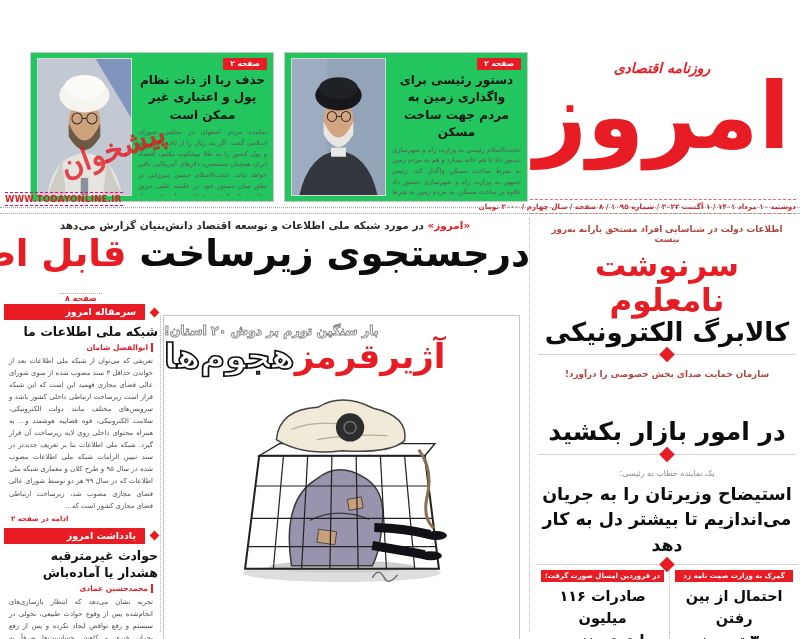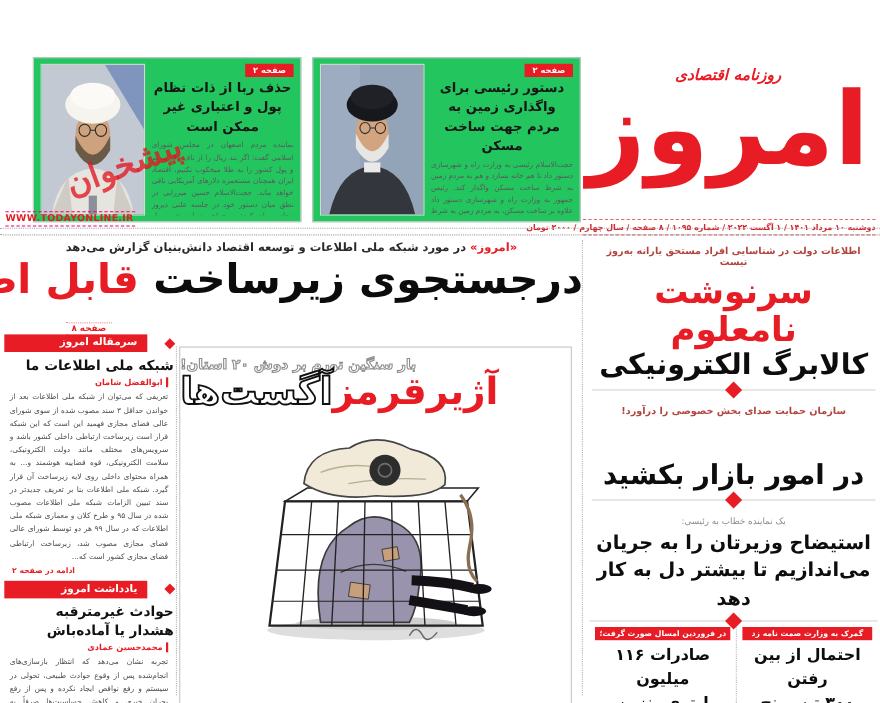--- a/index.html
+++ b/index.html
@@ -41,21 +41,21 @@
   .lead .kicker { font-size:10.5px; font-weight:bold; color:#2a2a2a; }
   .lead .kicker .brand { color:#e81c24; }
   .lead .title { margin-top:3px; font-weight:bold; font-size:37px; line-height:1.08; letter-spacing:-1px; white-space:nowrap; direction:rtl; }
   .lead .t-black { color:#0c0c0c; }
   .lead .t-red { color:#e81c24; }
   .lead-tag { position:absolute; top:293px; left:60px; color:#e81c24; font-size:8px; font-weight:bold;
               border-top:1px dotted #e89; border-bottom:1px dotted #e89; padding:0 5px 1px; }
 
   
   .left-col { position:absolute; top:304px; left:2px; width:158px; }
-  .section-bar { display:flex; align-items:center; gap:17px; direction:rtl; margin:0 2px 3px; }
+  .section-bar { display:flex; align-items:center; gap:6px; direction:rtl; margin:0 2px 3px; }
   .section-bar .dmk { width:7px; height:7px; background:#e81c24; transform:rotate(45deg); flex:0 0 auto; }
   .section-bar .bar { background:#e81c24; color:#fff; font-size:9.5px; font-weight:bold; padding:2px 9px 3px; flex:1; text-align:right; }
   .lc-title { font-size:12.5px; font-weight:bold; color:#111; text-align:right; line-height:1.4; margin:3px 2px 2px; }
   .byline { color:#e81c24; font-size:7.5px; font-weight:bold; text-align:right; margin:0 7px 3px; }
   .byline span { border-right:2px solid #e81c24; padding-right:3px; }
   .lc-body { font-size:6.8px; color:#4c4c4c; text-align:justify; line-height:1.78; margin:0 7px; }
   .more { color:#e81c24; font-size:7px; font-weight:bold; text-align:left; margin:3px 9px 5px; }
 
   
   .cartoon { position:absolute; top:315px; left:163px; width:357px; height:372px; border:1px solid #c6c6c6; text-align:left; background:#fff; }
@@ -199,21 +199,21 @@
       </div>
       <div class="byline"><span>محمدحسین عمادی</span></div>
       <div class="lc-body">تجربه نشان می‌دهد که انتظار بازسازی‌های انجام‌شده پس از وقوع حوادث طبیعی، تحولی در سیستم و رفع نواقص ایجاد نکرده و پس از رفع بحران خبری و کاهش حساسیت‌ها صرفاً به گزارش‌های مکتوب رسمی ختم می‌شود و وقوع مکرر سوانح طبیعی که جان هموطنان را در حوادث غافلگیرکننده به یغما می‌برد به یک امر معمول و حتی تکراری در کشور تبدیل شده است. این گونه حوادث نه‌تنها حیات انسان‌های بی‌دفاع را در مناطق شهری و روستایی مورد هجوم قرار می‌دهد بلکه باعث تخریب زیرساخت‌ها و منافع آب و...</div>
 
     </div>
   </div>
 
   <div class="cartoon">
     <div class="c-kick">بار سنگین تورم بر دوش ۲۰ استان!</div>
     <div class="c-title">
-      <span class="red">آژیرقرمز</span><span class="outline">آگست‌ها</span>
+      <span class="red">آژیرقرمز</span><span class="outline">هجوم‌ها</span>
     </div>
     <svg class="c-art" viewBox="0 0 240 210">
       <ellipse cx="120" cy="194" rx="98" ry="9" fill="#dedede"></ellipse>
       <ellipse cx="120" cy="188" rx="72" ry="6" fill="#cfcfcf"></ellipse>
 
       <path d="M70 187 Q60 122 95 101 Q116 84 141 99 Q166 113 159 152 Q157 174 150 187 Z" fill="#9a93ad" stroke="#3a3a3a" stroke-width="1.5"></path>
       <path d="M88 142 Q116 128 147 141" stroke="#3a3a3a" stroke-width="1.2" fill="none"></path>
       <rect x="96" y="152" width="18" height="13" fill="#c7a07b" stroke="#3a3a3a" stroke-width="0.8" transform="rotate(8 105 158)"></rect>
       <rect x="126" y="120" width="14" height="11" fill="#c7a07b" stroke="#3a3a3a" stroke-width="0.8" transform="rotate(-10 133 125)"></rect>
 

